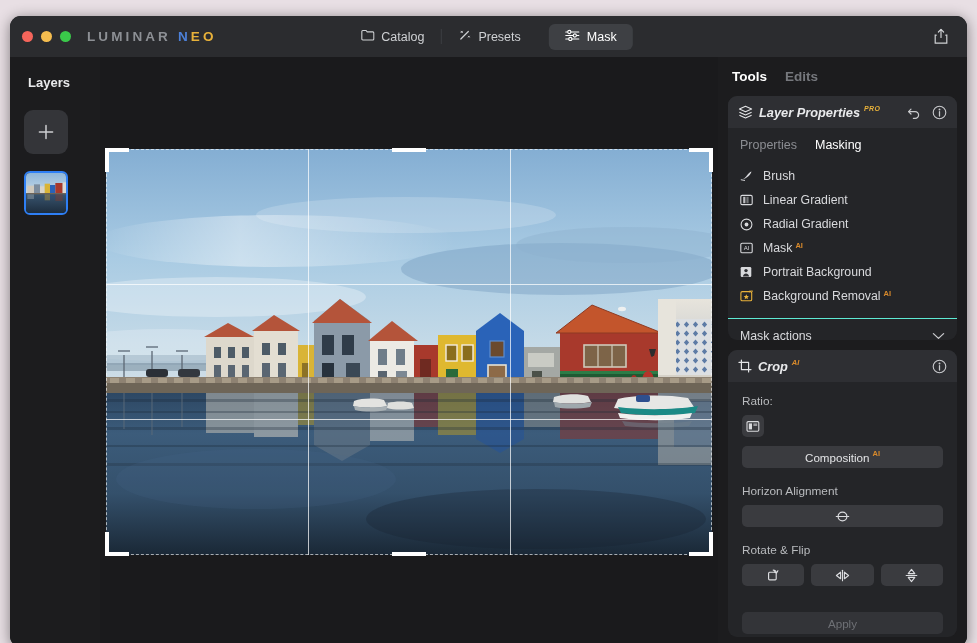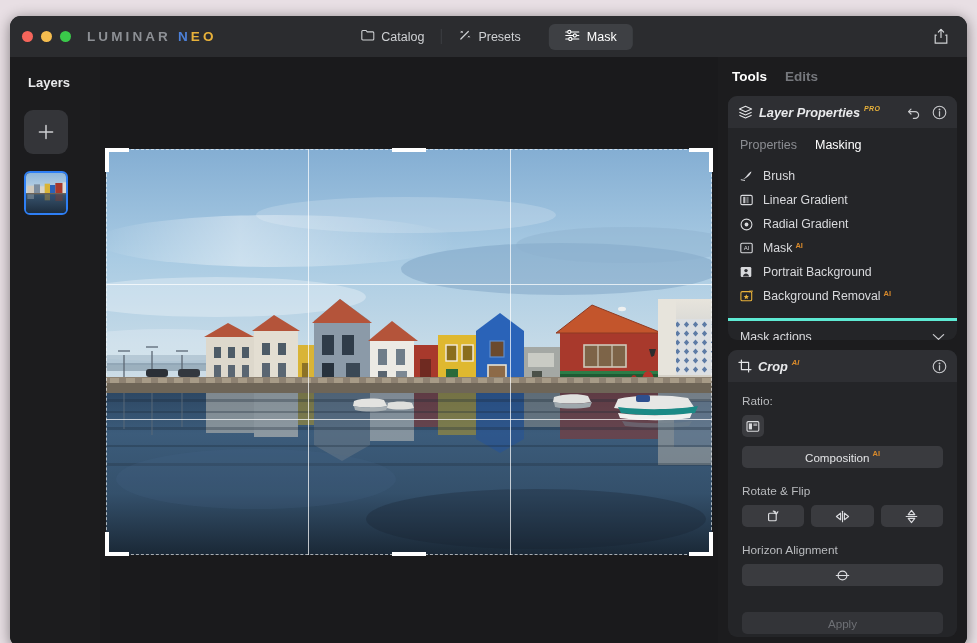--- a/index.html
+++ b/index.html
@@ -674,21 +674,21 @@
                 <text x="9.4" y="2.6" font-size="3" fill="#e7b13a" font-family="Liberation Sans, sans-serif">PRO</text>
               </svg>
             </span>
             <span class="lbl">
               <span>Background Removal</span>
               <span class="badge-ai">AI</span>
             </span>
           </div>
         </div>
 
-        <div class="mask-actions" style="border-top:3px solid #5eead4;">
+        <div class="mask-actions" style="border-top:1px solid #5eead4;">
           <span>Mask actions</span>
           <span class="chev" style="display:flex;">
             <svg width="13" height="8" viewBox="0 0 13 8">
               <path d="M1.4 1.6L6.5 6.4l5.1-4.8" fill="none" stroke="#c9cacd" stroke-width="1.3" stroke-linecap="round" stroke-linejoin="round"></path>
             </svg>
           </span>
         </div>
       </div>
 
       <div class="card">
@@ -724,20 +724,32 @@
                   <rect x="2.8" y="3.4" width="3.2" height="6" fill="#d8d9dc"></rect>
                   <rect x="7.4" y="3.4" width="3.8" height="2.6" fill="#d8d9dc" opacity=".6"></rect>
                 </svg>
               </span>
             </div>
           </div>
 
           <div class="wide-btn">
             <span>Composition</span>
             <span class="badge-ai">AI</span>
+          </div>
+
+          <div class="section-gap">
+            <div class="field-label">Horizon Alignment</div>
+            <div class="bar-btn">
+              <span style="display:flex;">
+                <svg width="15" height="15" viewBox="0 0 15 15">
+                  <circle cx="7.5" cy="7.5" r="4.4" fill="none" stroke="#dcdde0" stroke-width="1.2"></circle>
+                  <path d="M1.3 7.5h12.4" stroke="#dcdde0" stroke-width="1.2" stroke-linecap="round"></path>
+                </svg>
+              </span>
+            </div>
           </div>
 
           <div class="section-gap">
             <div class="field-label">Rotate &amp; Flip</div>
             <div class="triple">
               <div class="bar-btn">
                 <span style="display:flex;">
                   <svg width="15" height="14" viewBox="0 0 15 14">
                     <rect x="2.6" y="4.2" width="7.6" height="7.6" rx="1" fill="none" stroke="#dcdde0" stroke-width="1.15"></rect>
                     <path d="M10.4 4.6a3.4 3.4 0 00-3.2-2.5" fill="none" stroke="#dcdde0" stroke-width="1.1" stroke-linecap="round"></path>
@@ -759,31 +771,19 @@
                   <svg width="13" height="17" viewBox="0 0 13 17">
                     <path d="M1.2 8.5h10.6" stroke="#dcdde0" stroke-width="1.1" stroke-linecap="round"></path>
                     <path d="M3.2 6.6h6.6L6.5 2.4z" fill="none" stroke="#dcdde0" stroke-width="1.1" stroke-linejoin="round"></path>
                     <path d="M3.2 10.4h6.6l-3.3 4.2z" fill="none" stroke="#dcdde0" stroke-width="1.1" stroke-linejoin="round"></path>
                   </svg>
                 </span>
               </div>
             </div>
           </div>
 
-          <div class="section-gap">
-            <div class="field-label">Horizon Alignment</div>
-            <div class="bar-btn">
-              <span style="display:flex;">
-                <svg width="15" height="15" viewBox="0 0 15 15">
-                  <circle cx="7.5" cy="7.5" r="4.4" fill="none" stroke="#dcdde0" stroke-width="1.2"></circle>
-                  <path d="M1.3 7.5h12.4" stroke="#dcdde0" stroke-width="1.2" stroke-linecap="round"></path>
-                </svg>
-              </span>
-            </div>
-          </div>
-
           <div class="apply-btn">Apply</div>
         </div>
       </div>
 
     </div>
   </div>
 </div>
 
 </body></html>

